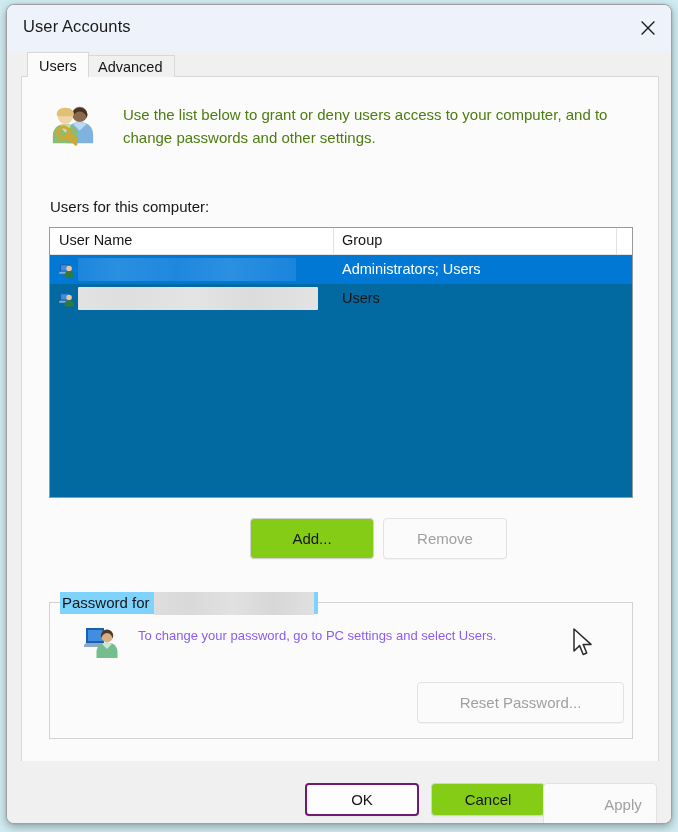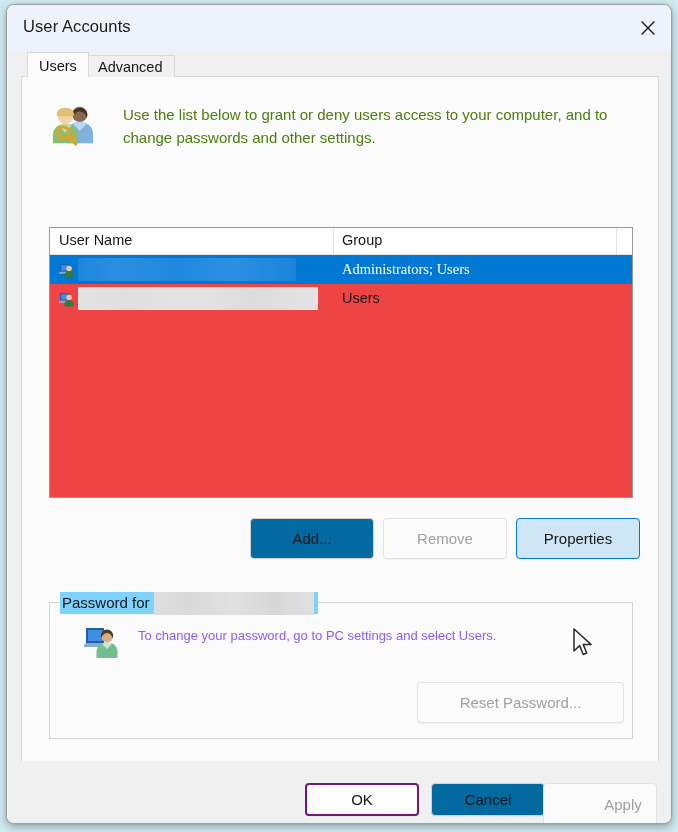--- a/index.html
+++ b/index.html
@@ -144,21 +144,21 @@
     white-space: nowrap;
   }
 
   
   #listbox {
     position: absolute;
     left: 27px;
     top: 150px;
     width: 584px;
     height: 271px;
-    background: #ef4444;
+    background: #0369a1;
     border: 1px solid #9a9a9a;
     box-sizing: border-box;
     overflow: hidden;
   }
   #list-header {
     position: absolute;
     left: 0; top: 0;
     width: 100%;
     height: 27px;
     background: #ffffff;
@@ -187,21 +187,21 @@
 
   .list-row {
     position: absolute;
     left: 0;
     width: 100%;
     height: 29px;
     cursor: default;
   }
   #row-0 { top: 27px; }
   #row-1 { top: 56px; }
-  .list-row.selected { background: #0078d4; font-family: Liberation Serif, serif; }
+  .list-row.selected { background: #0078d4; }
   .list-row .row-icon {
     position: absolute;
     left: 9px;
     top: 6px;
     width: 17px;
     height: 17px;
   }
   .list-row .row-name-redacted {
     position: absolute;
     left: 28px;
@@ -225,21 +225,21 @@
     line-height: 23px;
     color: #161616;
     white-space: nowrap;
   }
   .list-row.selected .row-group { color: #ffffff; }
 
   
   .btn {
     position: absolute;
     box-sizing: border-box;
-    background: #0369a1;
+    background: #84cc16;
     border: 1px solid #d2d2d2;
     border-radius: 4px;
     font-family: "Liberation Sans", sans-serif;
     font-size: 15px;
     color: #161616;
     text-align: center;
     cursor: default;
     white-space: nowrap;
     display: flex;
     align-items: center;
@@ -366,20 +366,21 @@
         <path d="M16 7 c6 0 9 3 9 7 c0 1 -1 2 -2 2 h-14 c-1 0 -2 -1 -2 -2 c0 -4 3 -7 9 -7z" fill="#e0c074"></path>
         <path d="M16 24 c-8 0 -13 5 -13 12 v8 h26 v-8 c0 -7 -5 -12 -13 -12z" fill="#8dbb72"></path>
         <path d="M16 24 c-3 0 -5 1 -6 2 l6 7 l6 -7 c-1 -1 -3 -2 -6 -2z" fill="#c4deb4"></path>
 
         <circle cx="14" cy="33" r="6" fill="none" stroke="#d7a62e" stroke-width="3.2"></circle>
         <path d="M18 36 l9 9 M24 42 l3 -3 M21 39 l3 -3" stroke="#d7a62e" stroke-width="3.2" fill="none" stroke-linecap="round"></path>
       </svg>
       <div id="intro-text">Use the list below to grant or deny users access to your computer, and to change passwords and other settings.</div>
     </div>
 
+    <div id="list-label">Users for this computer:</div>
 
     <div id="listbox">
       <div id="list-header">
         <div class="col-head" id="col-username">User Name</div>
         <div class="col-head" id="col-group">Group</div>
         <div class="col-sep" id="sep-1"></div>
         <div class="col-sep" id="sep-2"></div>
       </div>
 
       <div class="list-row selected" id="row-0">
@@ -402,21 +403,20 @@
           <circle cx="9.5" cy="7" r="2.6" fill="#e8c79a"></circle>
           <path d="M9.5 9.6 c-2.6 0 -4.2 1.6 -4.2 3.6 v2.3 h8.4 v-2.3 c0 -2 -1.6 -3.6 -4.2 -3.6z" fill="#2f7a3c"></path>
         </svg>
         <div class="row-name-redacted"></div>
         <div class="row-group">Users</div>
       </div>
     </div>
 
     <div class="btn" id="btn-add">Add...</div>
     <div class="btn disabled" id="btn-remove">Remove</div>
-    <div class="btn hovered" id="btn-properties">Properties</div>
 
     <svg id="mouse-cursor" viewBox="0 0 24 32">
       <path d="M2 1 L2 23 L7.6 17.6 L11.2 26.5 L14.7 25 L11.2 16.4 L19 16.4 Z" fill="#ffffff" stroke="#2b2b2b" stroke-width="1.5" stroke-linejoin="round"></path>
     </svg>
 
     <div id="password-group"></div>
     <div id="password-legend">
       <span>Password for</span>
       <span id="password-user-redacted"></span>
     </div>

